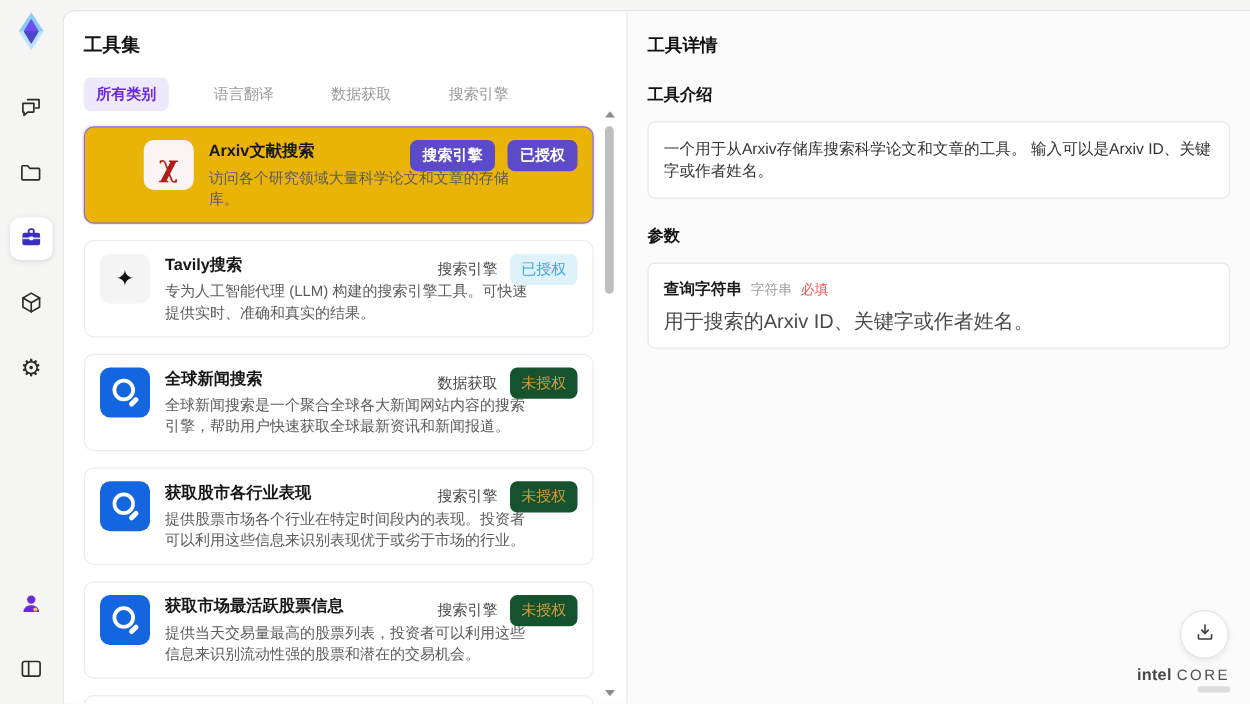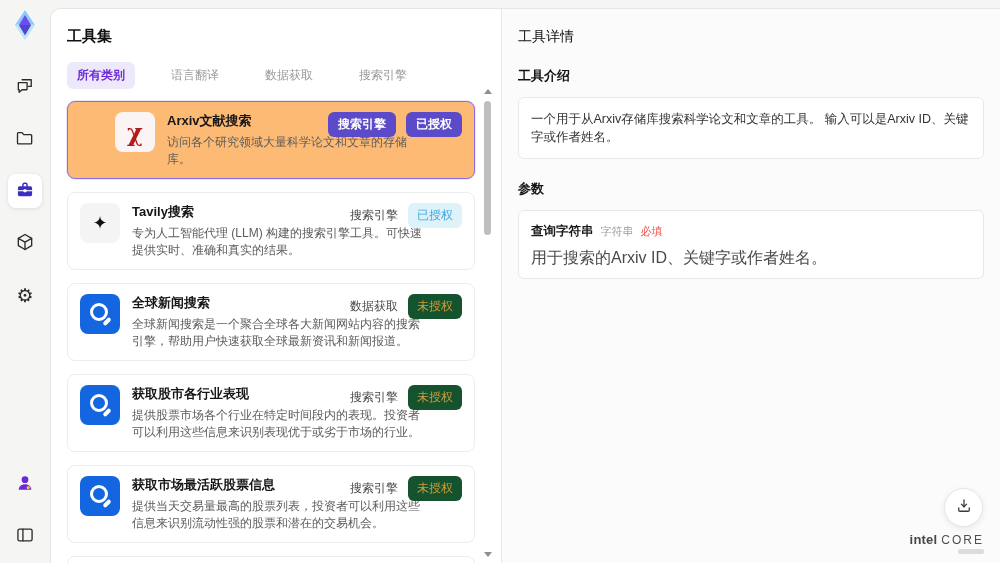--- a/index.html
+++ b/index.html
@@ -30,21 +30,21 @@
   .list-panel { width:450px; flex:none; padding:18px 26px 0 16px; position:relative; }
   .panel-title { font-size:15px; font-weight:bold; color:#111; }
   .tabs { display:flex; align-items:center; gap:26px; margin-top:16px; }
   .tab { border:none; background:transparent; font-size:12px; color:#9a9a9a; padding:5px 10px; border-radius:6px; cursor:pointer;
          font-family:inherit; }
   .tab.active { background:#ede9fb; color:#6d28d9; font-weight:bold; }
 
   .tool-list { margin-top:12px; display:flex; flex-direction:column; gap:13px; }
   .tool-card { position:relative; display:flex; gap:12px; padding:10px 12px; background:#fff;
                border:1px solid #ececec; border-radius:8px; cursor:pointer; }
-  .tool-card.selected { border:1.5px solid #8a6de0; background:#fdba74; box-shadow:0 0 0 1px rgba(138,109,224,.15);padding-left:47px; }
+  .tool-card.selected { border:1.5px solid #8a6de0; background:#eab308; box-shadow:0 0 0 1px rgba(138,109,224,.15);padding-left:47px; }
   .tool-icon { width:40px; height:40px; flex:none; border-radius:8px; position:relative;
                display:flex; align-items:center; justify-content:center; }
   .arxiv-icon { background:#faf5f4; }
   .arxiv-icon::before { content:"χ"; font-size:24px; font-weight:bold; color:#b31b1b; font-family:"DejaVu Serif",serif; }
   .sparkle-icon { background:#f4f4f4; }
   .sparkle-icon::before { content:"✦"; font-size:18px; color:#111; }
   .news-search-icon { background:#1466e0; }
   .news-search-icon::before { content:""; position:absolute; left:10px; top:9px; width:12px; height:12px;
                               border:3px solid #fff; border-radius:50%; }
   .news-search-icon::after { content:""; position:absolute; left:25px; top:23px; width:4px; height:9px;
@@ -65,21 +65,21 @@
 
   
   .list-scrollbar { position:absolute; right:9px; top:80px; height:468px; width:9px; }
   .sb-arrow { width:0; height:0; border-left:4px solid transparent; border-right:4px solid transparent; margin:0 auto; }
   .sb-up { border-bottom:5px solid #8d8d8d; }
   .sb-down { border-top:5px solid #8d8d8d; position:absolute; bottom:0; left:0; right:0; margin:auto; }
   .sb-thumb { position:absolute; top:12px; left:1px; width:7px; height:134px; background:#bfbfbf; border-radius:4px; }
 
   
   .detail-panel { flex:1; background:#fbfbfb; border-left:1px solid #e9e9e9; padding:19px 16px 0; position:relative; }
-  .detail-title { font-size:14px; font-weight:normal; color:#111; }
+  .detail-title { font-size:14px; font-weight:bold; color:#111; }
   .section-heading { font-size:13px; font-weight:bold; color:#141414; margin-top:21px; }
   .detail-box { margin-top:12px; background:#fff; border:1px solid #e8e8e8; border-radius:6px; padding:12px; }
   .intro-text { font-size:12.5px; color:#333; line-height:18px; }
   .param-item .param-head { display:flex; align-items:baseline; gap:7px; }
   .param-name { font-size:12.5px; font-weight:bold; color:#1a1a1a; }
   .param-type { font-size:11px; color:#9a9a9a; }
   .param-required { font-size:11px; color:#ef5350; }
   .param-desc { margin-top:9px; font-size:16px; color:#4a4a4a; line-height:17px; }
 
   

